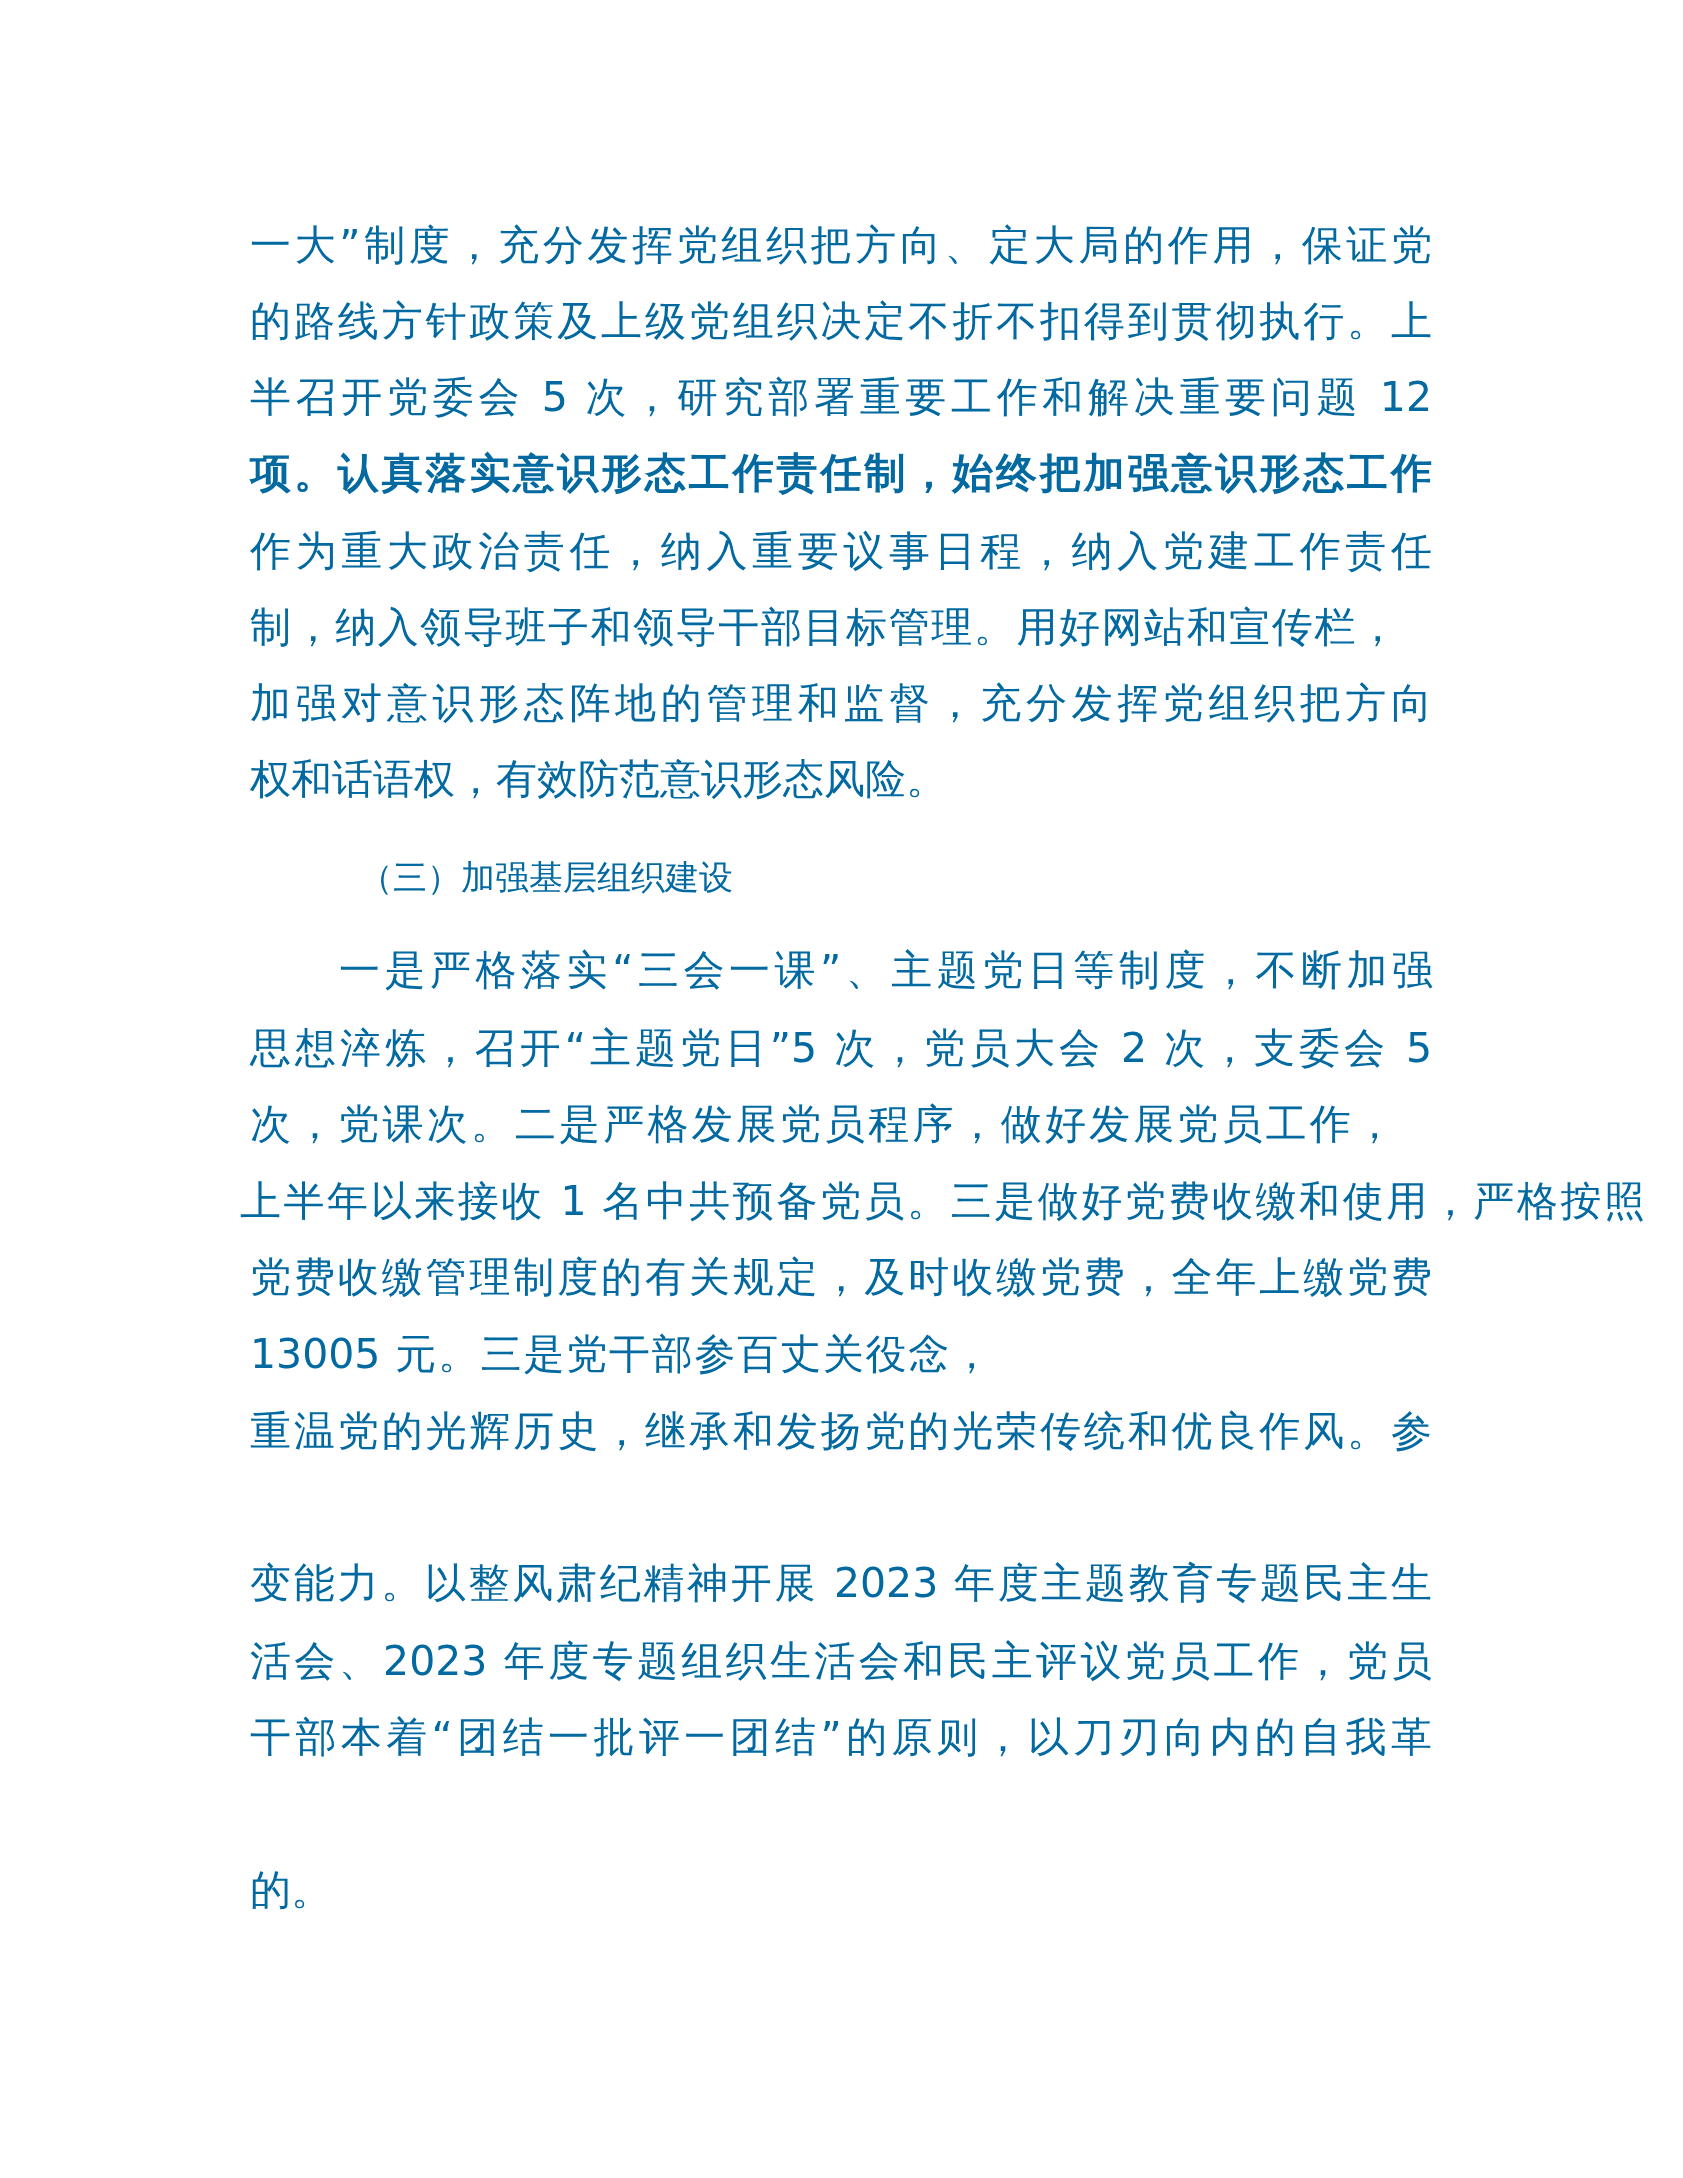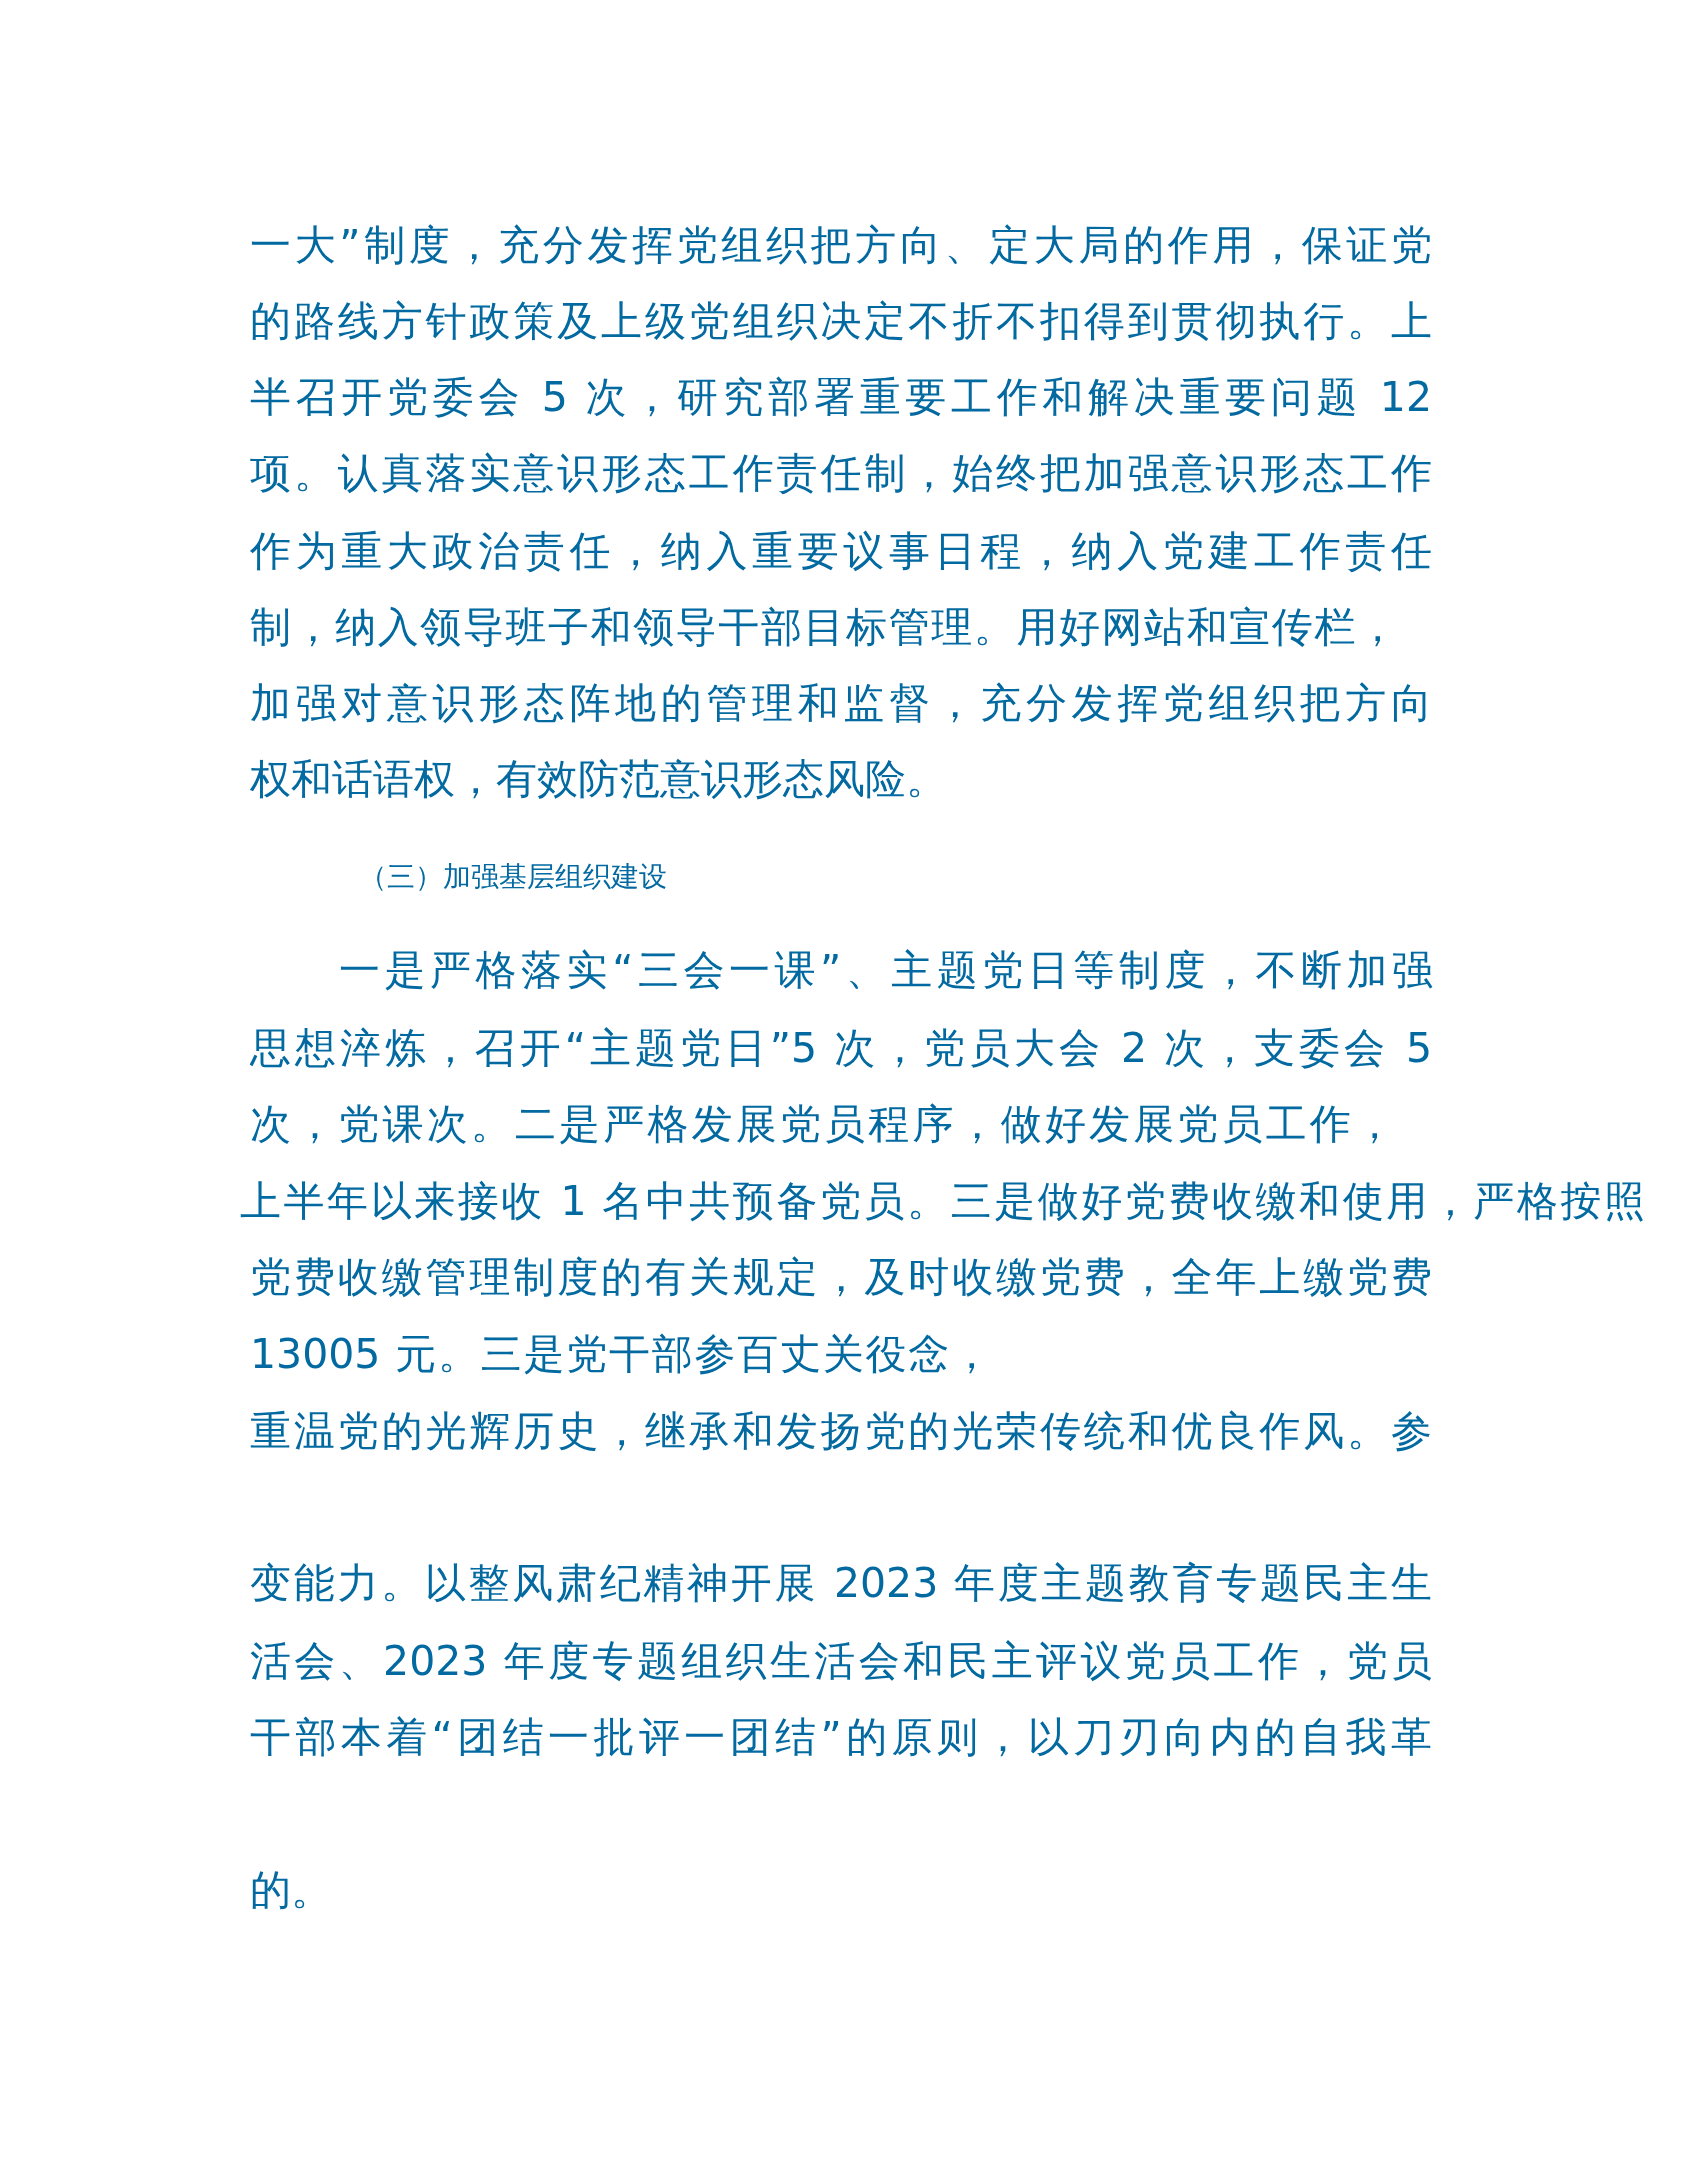--- a/index.html
+++ b/index.html
@@ -14,31 +14,31 @@
     color: #0369a1;
     white-space: nowrap;
     overflow: visible;
   }
   .line.justify {
     text-align: justify;
     text-align-last: justify;
     white-space: normal;
     word-break: break-all;
   }
-  .heading { font-size: 28px; }
+  .heading { font-size: 34px; }
 </style>
 </head>
 <body>
 
 <div class="page">
 
   <div class="line justify" style="left:250px; top:222px; width:1182px;">一大”制度，充分发挥党组织把方向、定大局的作用，保证党</div>
   <div class="line justify" style="left:250px; top:298px; width:1182px;">的路线方针政策及上级党组织决定不折不扣得到贯彻执行。上</div>
   <div class="line justify" style="left:250px; top:374px; width:1182px;">半召开党委会 5 次，研究部署重要工作和解决重要问题 12</div>
-  <div class="line justify" style="left:250px; top:450px; width:1182px;">项。认真落实意识形态工作责任制，始终把加强意识形态工作</div>
+  <div class="line justify" style="left:250px; top:450px; width:1182px;font-weight:bold;">项。认真落实意识形态工作责任制，始终把加强意识形态工作</div>
   <div class="line justify" style="left:250px; top:528px; width:1182px;">作为重大政治责任，纳入重要议事日程，纳入党建工作责任</div>
   <div class="line justify" style="left:250px; top:604px; width:1148px;">制，纳入领导班子和领导干部目标管理。用好网站和宣传栏，</div>
   <div class="line justify" style="left:250px; top:680px; width:1182px;">加强对意识形态阵地的管理和监督，充分发挥党组织把方向</div>
   <div class="line" style="left:250px; top:756px;">权和话语权，有效防范意识形态风险。</div>
 
   <div class="line heading" style="left:359px; top:854px;">（三）加强基层组织建设</div>
 
   <div class="line justify" style="left:339px; top:947px; width:1094px;">一是严格落实“三会一课”、主题党日等制度，不断加强</div>
   <div class="line justify" style="left:250px; top:1025px; width:1182px;">思想淬炼，召开“主题党日”5 次，党员大会 2 次，支委会 5</div>
   <div class="line justify" style="left:250px; top:1101px; width:1145px;">次，党课次。二是严格发展党员程序，做好发展党员工作，</div>

